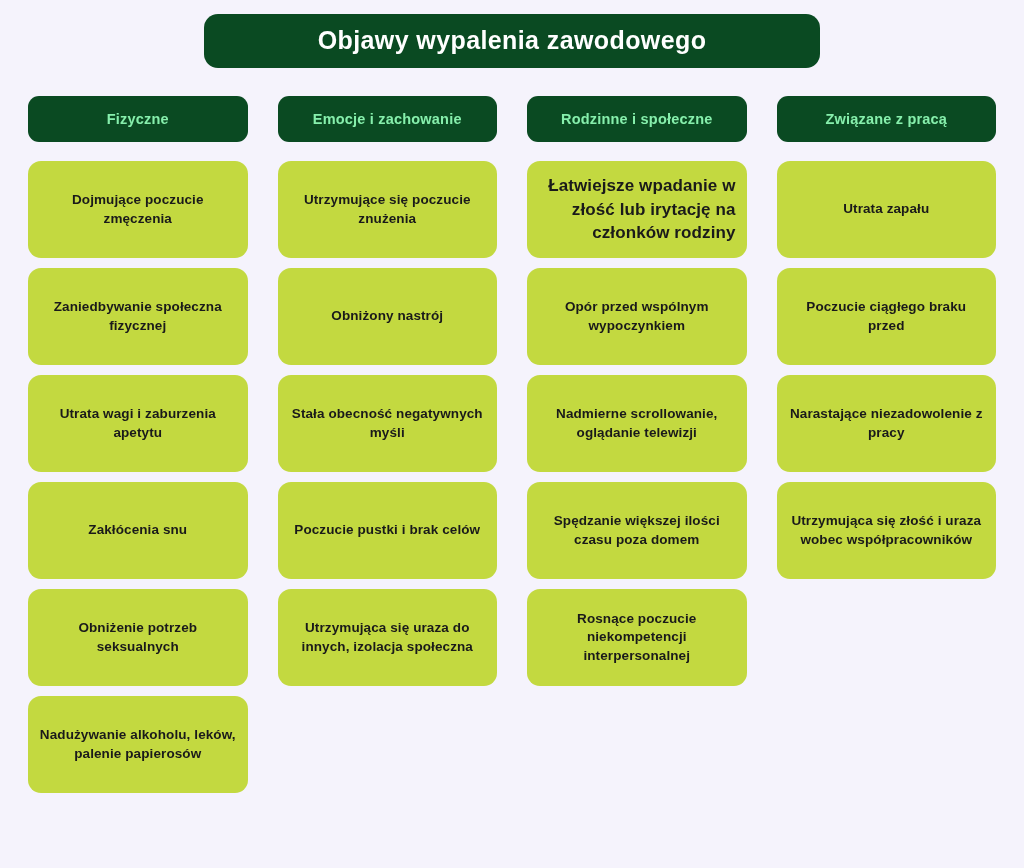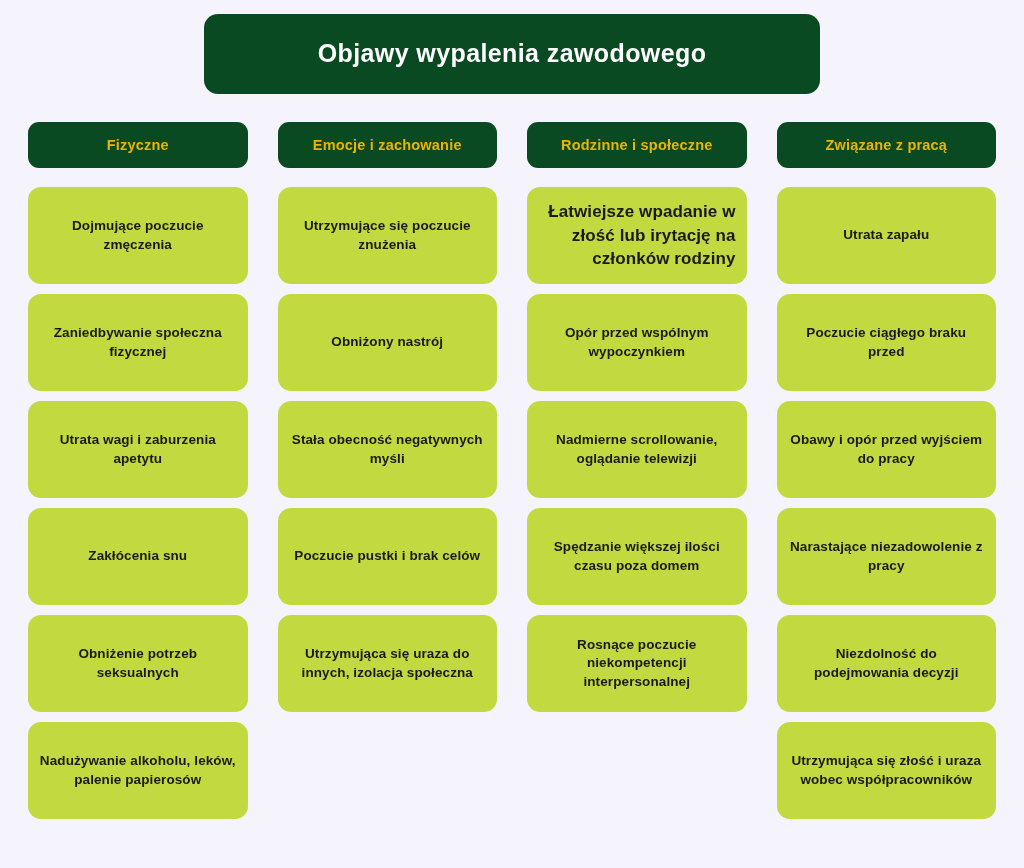--- a/index.html
+++ b/index.html
@@ -21,21 +21,21 @@
     width: 1024px;
     height: 868px;
     padding: 14px 28px 60px 28px;
     display: flex;
     flex-direction: column;
   }
 
   
   .title-bar {
     width: 616px;
-    height: 80px;
+    height: 54px;
     margin: 0 auto;
     background: #0a4a22;
     border-radius: 14px;
     display: flex;
     align-items: center;
     justify-content: center;
     flex: 0 0 auto;
   }
 
   .title-text {
@@ -67,21 +67,21 @@
     background: #0a4a22;
     border-radius: 11px;
     display: flex;
     align-items: center;
     justify-content: center;
     padding: 0 8px;
     margin-bottom: 9px;
   }
 
   .col-header-text {
-    color: #eab308;
+    color: #86efac;
     font-size: 14.5px;
     font-weight: bold;
     letter-spacing: 0.2px;
     text-align: left;
     line-height: 1.15;
     white-space: nowrap;
   }
 
   .cell {
     height: 97px;
@@ -189,27 +189,21 @@
       <div class="col-header">
         <span class="col-header-text">Związane z pracą</span>
       </div>
       <div class="cell">
         <span class="cell-text">Utrata zapału</span>
       </div>
       <div class="cell">
         <span class="cell-text">Poczucie ciągłego braku przed</span>
       </div>
       <div class="cell">
-        <span class="cell-text">Obawy i opór przed wyjściem do pracy</span>
-      </div>
-      <div class="cell">
         <span class="cell-text">Narastające niezadowolenie z pracy</span>
-      </div>
-      <div class="cell">
-        <span class="cell-text">Niezdolność do podejmowania decyzji</span>
       </div>
       <div class="cell">
         <span class="cell-text">Utrzymująca się złość i uraza wobec współpracowników</span>
       </div>
     </div>
 
   </div>
 </div>
 
 </body></html>

